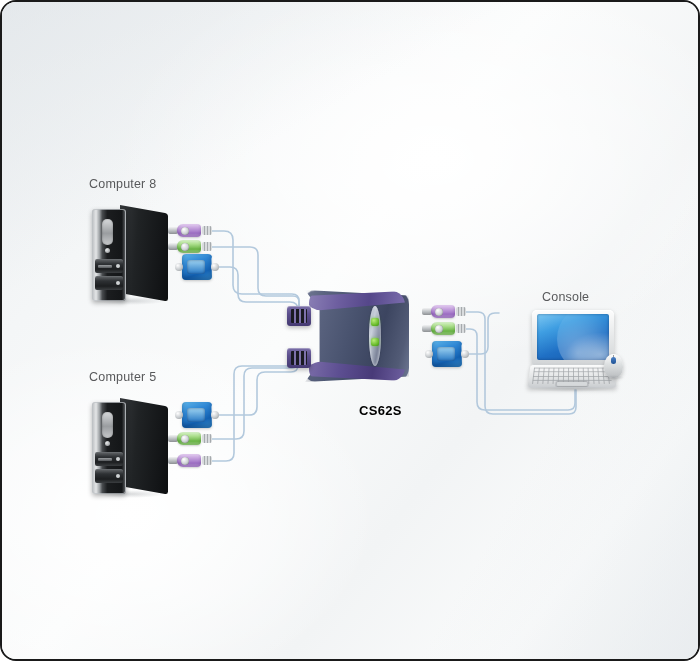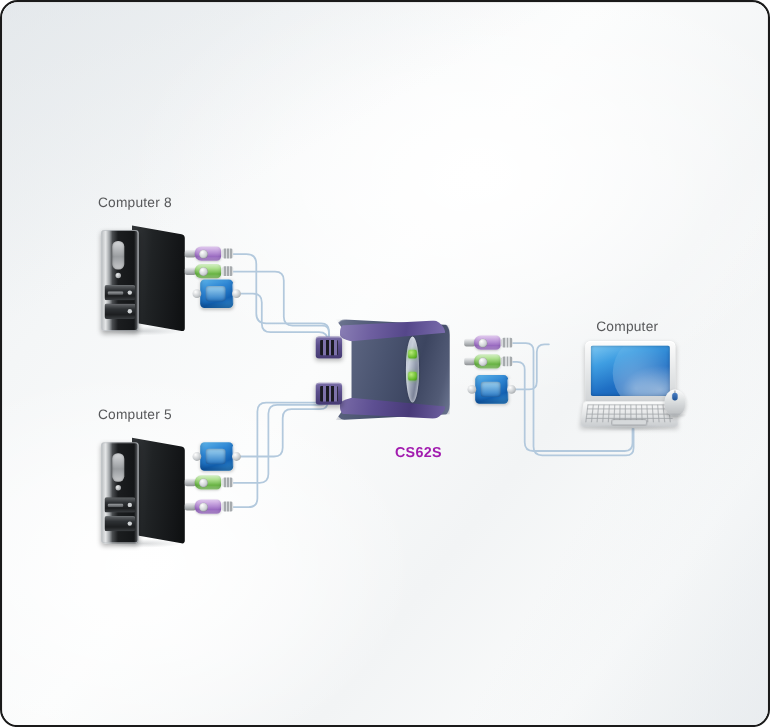--- a/index.html
+++ b/index.html
@@ -20,21 +20,21 @@
     content:"";position:absolute;inset:0;
     background:linear-gradient(150deg, rgba(222,227,231,.55) 0%, rgba(255,255,255,0) 28%),
                linear-gradient(300deg, rgba(226,231,235,.5) 0%, rgba(255,255,255,0) 26%);
     pointer-events:none;
   }
   .layer{position:absolute;left:0;top:0;width:696px;height:657px;}
 
   .label{
     position:absolute;color:#58595b;font-size:12.5px;letter-spacing:.2px;white-space:nowrap;
   }
-  .label.dev{color:#a21caf;font-weight:bold;font-size:13px;letter-spacing:.3px;}
+  .label.dev{color:#000000;font-weight:bold;font-size:13px;letter-spacing:.3px;}
 
   
   .tower{position:absolute;width:78px;height:96px;}
   .tw-side{
     position:absolute;left:30px;top:0;width:48px;height:88px;
     background:linear-gradient(95deg,#34373a 0%,#202325 35%,#141618 78%,#0d0f10 100%);
     transform:skewY(10deg);transform-origin:left top;border-radius:0 3px 3px 0;
   }
   .tw-front{
     position:absolute;left:2px;top:4px;width:34px;height:92px;border-radius:3px;
@@ -310,21 +310,21 @@
       <div class="tail"></div>
   </div>
   <div class="conn vga" style="left:424px;top:339px;">
     <div class="body"></div>
       <div class="dshell"></div>
       <div class="ridge"></div>
     <div class="screw l"></div>
       <div class="screw r"></div>
   </div>
 
-  <div class="label" style="left:540px;top:288px;">Computer</div>
+  <div class="label" style="left:540px;top:288px;">Console</div>
 
   <div class="monitor" style="left:530px;top:308px;">
     <div class="mon-frame"></div>
     <div class="mon-screen">
         <div class="arc"></div>
       </div>
     <div class="mon-neck"></div>
     <div class="mon-base"></div>
   </div>
   <div class="dev-shadow" style="left:532px;top:376px;width:78px;height:7px;"></div>

